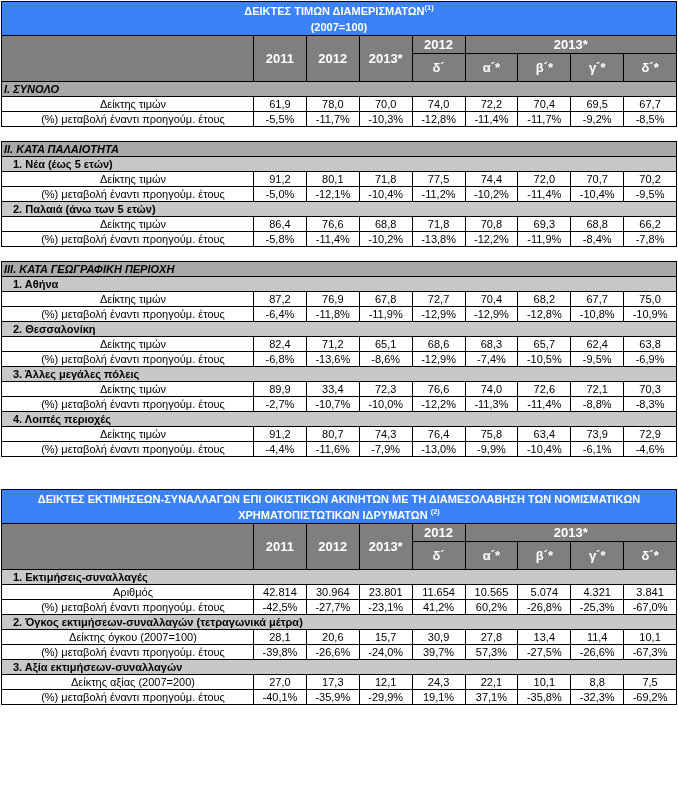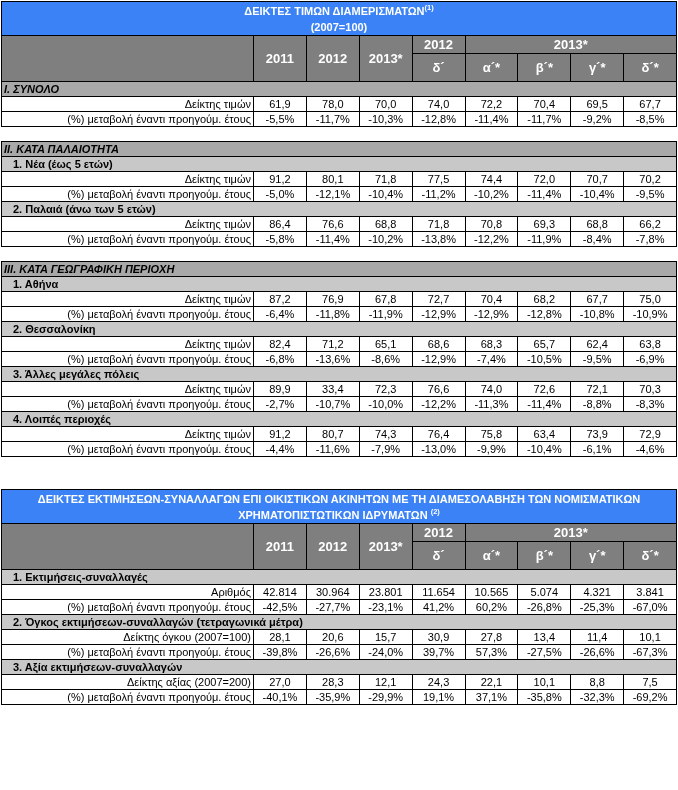--- a/index.html
+++ b/index.html
@@ -60,21 +60,21 @@
     height:14px;
   }
   td.subsection{
     background:#c8c8c8;
     font-weight:bold;
     padding-left:11px;
     height:14px;
     margin-top:29px;
   }
   td.spacer{border:0;background:#fff;height:15px;}
-  td.rowlabel{text-align:right;padding-left:13px;background:#fff;}
+  td.rowlabel{text-align:center;padding-left:13px;background:#fff;}
   td.val{text-align:center;background:#fff;}
 </style>
 </head>
 <body>
 
 <div class="sheet">
 
   <table class="dtable">
     <colgroup>
       <col class="c-label">
@@ -371,21 +371,21 @@
           <td class="val">-27,5%</td>
           <td class="val">-26,6%</td>
           <td class="val">-67,3%</td>
         </tr>
         <tr>
           <td colspan="9" class="subsection">3.  Αξία εκτιμήσεων-συναλλαγών</td>
         </tr>
         <tr>
           <td class="rowlabel">Δείκτης αξίας (2007=200)</td>
           <td class="val">27,0</td>
-          <td class="val">28,3</td>
+          <td class="val">17,3</td>
           <td class="val">12,1</td>
           <td class="val">24,3</td>
           <td class="val">22,1</td>
           <td class="val">10,1</td>
           <td class="val">8,8</td>
           <td class="val">7,5</td>
         </tr>
         <tr>
           <td class="rowlabel">(%) μεταβολή έναντι προηγούμ. έτους</td>
           <td class="val">-40,1%</td>

